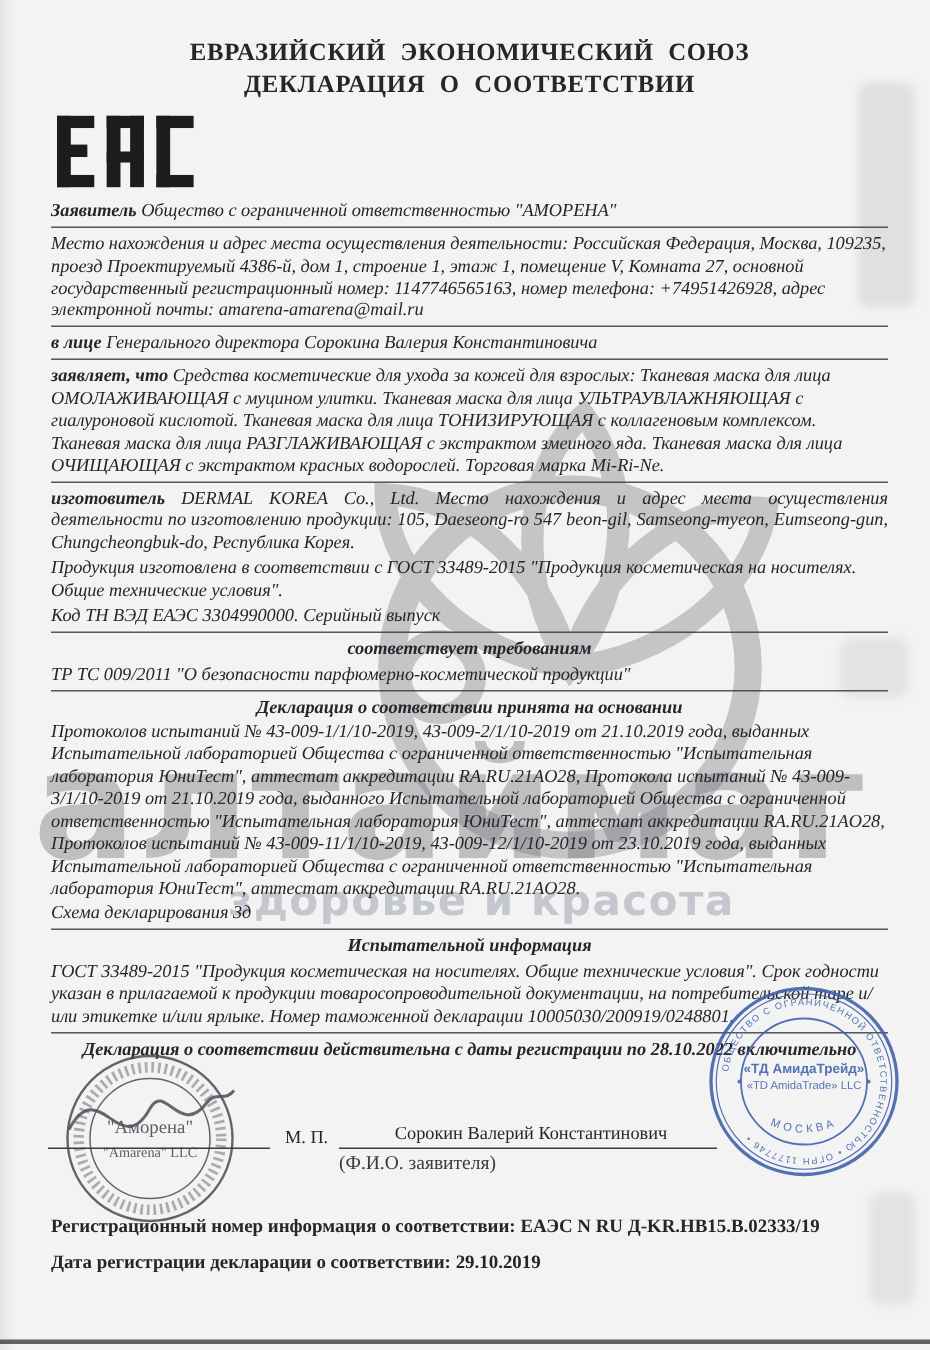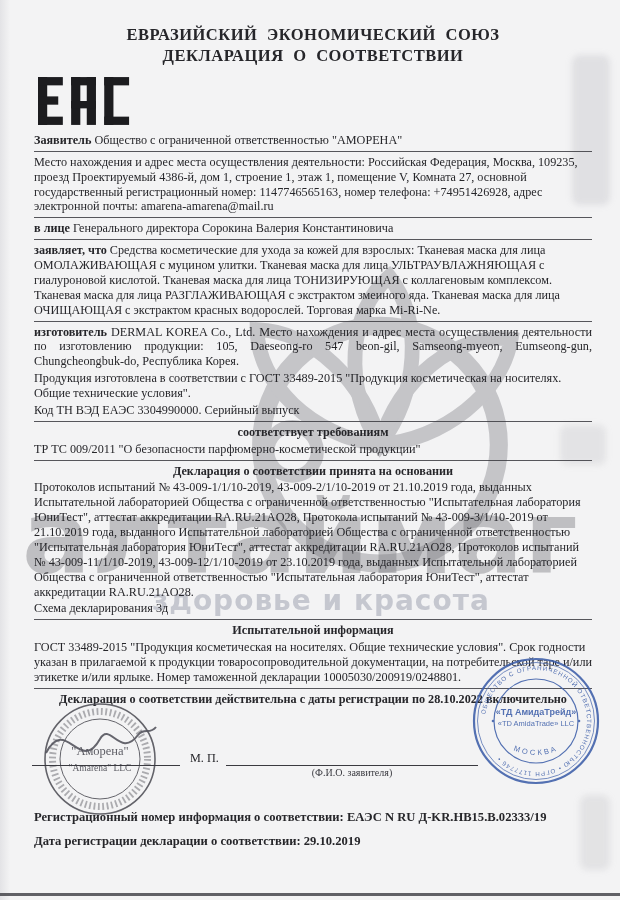--- a/index.html
+++ b/index.html
@@ -24,32 +24,32 @@
   }
   .scan-artifact{position:absolute;z-index:0;filter:blur(3px);border-radius:8px;}
   .sa1{left:572px;top:55px;width:38px;height:150px;background:rgba(140,140,150,.18);}
   .sa2{left:560px;top:425px;width:46px;height:40px;background:rgba(140,140,150,.15);}
   .sa3{left:580px;top:795px;width:30px;height:75px;background:rgba(140,140,150,.16);}
   .page-bottom-edge{position:absolute;left:0;right:0;bottom:4px;height:3px;background:#45454b;opacity:.85;z-index:4;}
   
   .content{position:absolute;left:34px;right:28px;top:24px;z-index:2;font-size:12.2px;line-height:1.22;}
   .title{text-align:center;font-weight:bold;font-size:16.5px;line-height:1.3;letter-spacing:.5px;word-spacing:5px;margin-bottom:10px;}
   .eac{margin:4px 0 8px 4px;height:48px;}
-  p.row{margin:2px 0;}
+  p.row{margin:2px 0;font-style:italic;}
   p.just{text-align:justify;}
   .lbl{font-weight:bold;}
   .hr{border-top:1.6px solid rgba(58,58,64,.85);margin:3px 0;}
   .bold-line{font-weight:bold;margin:3px 0;text-align:center;}
   
   .sig{position:relative;height:86px;margin-top:8px;}
   .sig .sline-left{position:absolute;left:-2px;top:50px;width:148px;border-bottom:1.2px solid #3a3a40;}
   .sig .mp{position:absolute;left:156px;top:36px;}
   .sig .name{position:absolute;left:200px;top:33px;width:240px;text-align:center;}
   .sig .sline-right{position:absolute;left:192px;top:50px;width:252px;border-bottom:1.2px solid #3a3a40;}
-  .sig .caption{position:absolute;left:192px;top:52px;width:252px;text-align:center;font-size:10px;color:#3a3a40;}
+  .sig .caption{position:absolute;left:192px;top:52px;width:252px;text-align:left;font-size:13px;color:#3a3a40;}
   .stamp-amarena{position:absolute;left:6px;top:-16px;width:120px;height:120px;opacity:.85;}
   .stamp-blue{position:absolute;right:-10px;top:-60px;width:132px;height:132px;opacity:.88;}
   .reg-line{font-weight:bold;margin:9px 0 0 0;font-size:12.6px;}
 </style>
 </head>
 <body>
 
 <div class="page">
 
   <div class="scan-artifact sa1"></div>
@@ -136,20 +136,21 @@
             <circle cx="60" cy="60" r="47.5" stroke-width="7" stroke-dasharray="1.8 2.6" opacity=".5"></circle>
           </g>
           <text x="60" y="56" text-anchor="middle" font-family="Liberation Serif, serif" font-size="12.5" fill="#44444c">"Аморена"</text>
           <text x="60" y="72" text-anchor="middle" font-family="Liberation Serif, serif" font-size="9.5" fill="#44444c">"Amarena" LLC</text>
           <path d="M6,54 C26,16 40,76 60,40 C70,22 80,60 98,36 C104,28 110,36 116,28" stroke="#3a3a44" stroke-width="2" fill="none" opacity=".9"></path>
         </svg>
       </div>
 
       <div class="sline-left"></div>
       <div class="mp">М. П.</div>
+      <div class="name">Сорокин Валерий Константинович</div>
       <div class="sline-right"></div>
       <div class="caption">(Ф.И.О. заявителя)</div>
 
       <div class="stamp-blue">
         <svg width="132" height="132" viewBox="0 0 132 132" fill="none">
           <g stroke="#3d5fa9">
             <circle cx="66" cy="66" r="62" stroke-width="2.2"></circle>
             <circle cx="66" cy="66" r="58.5" stroke-width=".8"></circle>
             <circle cx="66" cy="66" r="42" stroke-width="1.2"></circle>
           </g>

